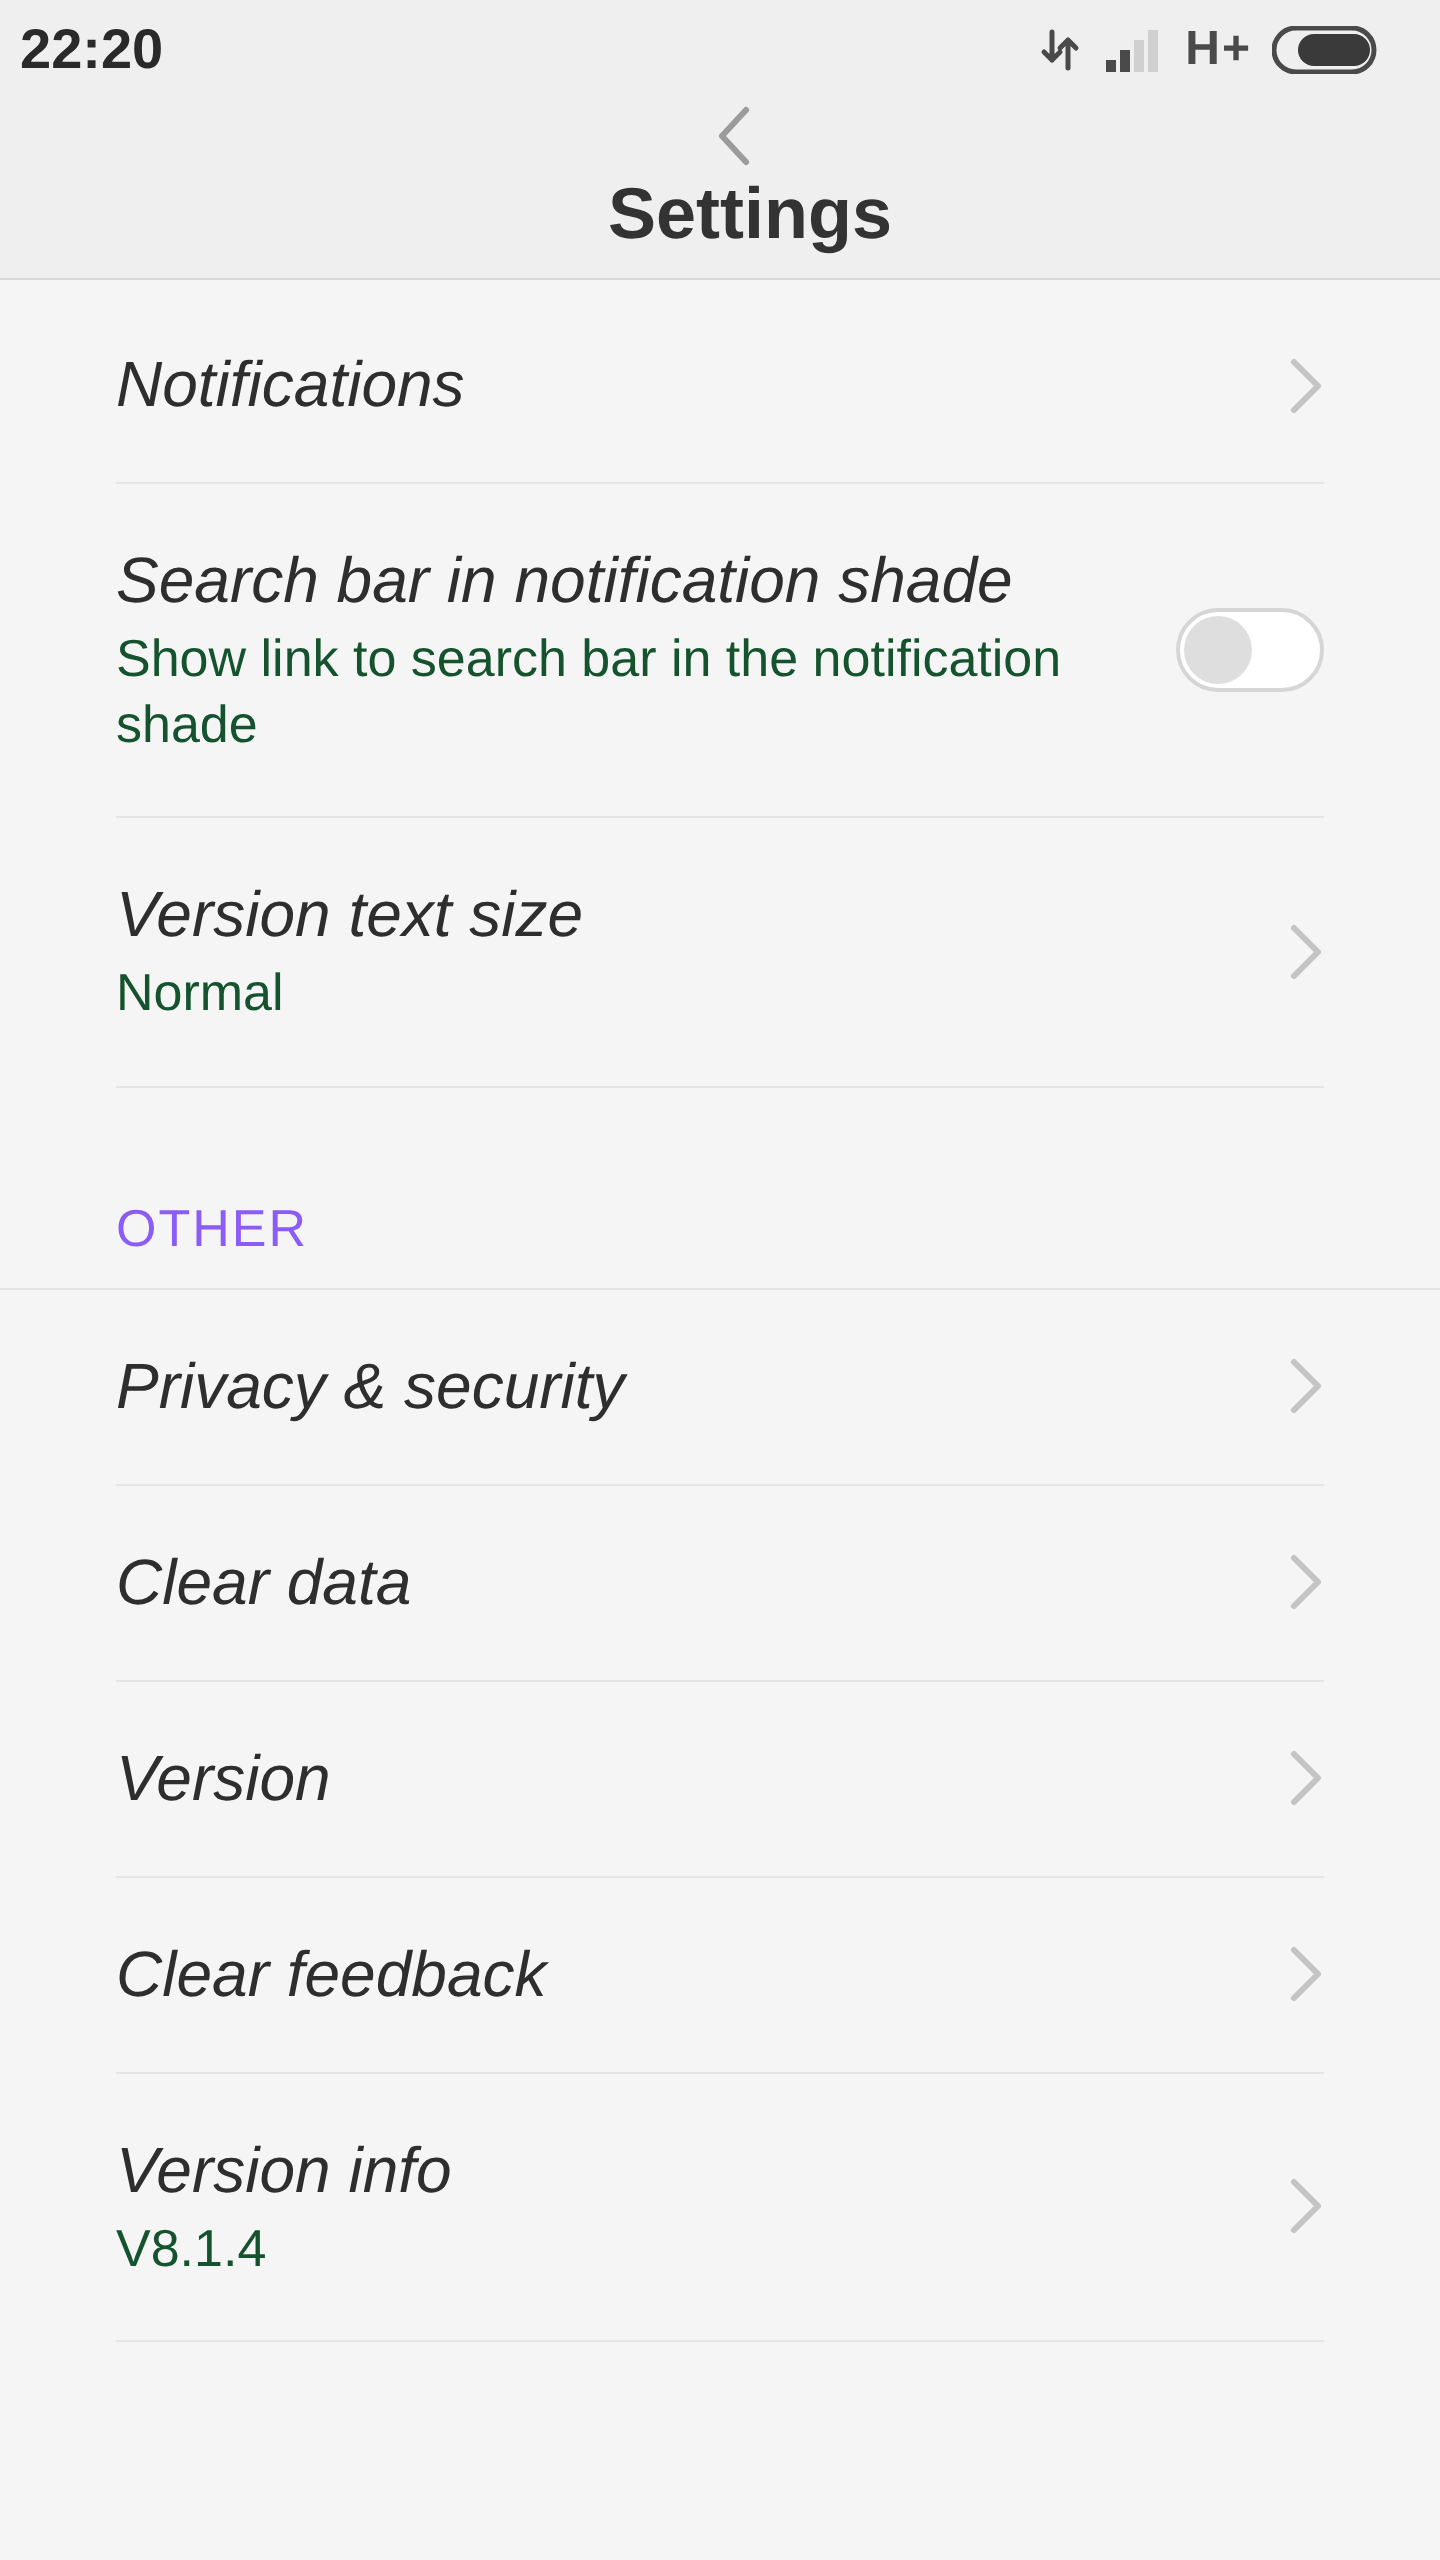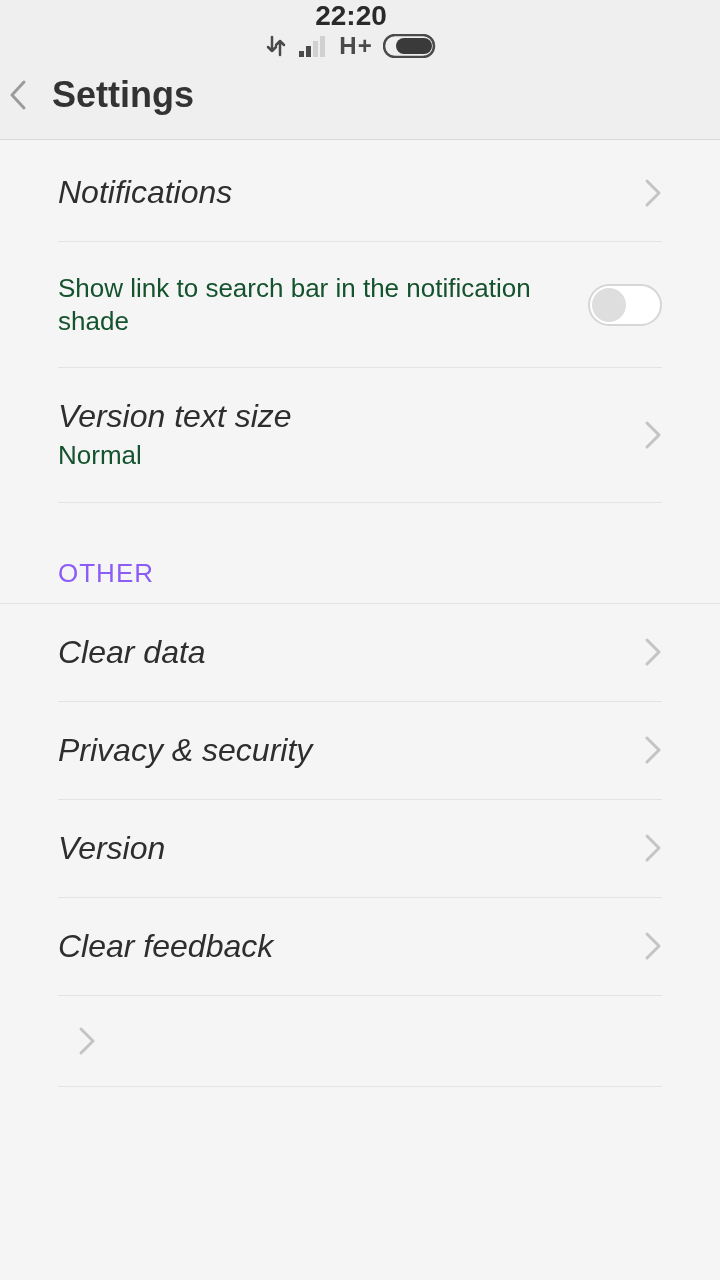--- a/index.html
+++ b/index.html
@@ -12,41 +12,42 @@
     overflow: hidden;
   }
   
   .status-bar {
     height: 50px;
     display: flex;
     align-items: center;
     justify-content: space-between;
     padding: 0 28px 0 10px;
     background: #efefef;
-    flex-direction: column;
   }
   .status-time {
     font-size: 28px;
     font-weight: 600;
     color: #2a2a2a;
   }
   .status-right {
     display: flex;
     align-items: center;
     gap: 10px;
   }
   .status-icon { display: inline-flex; align-items: center; }
   .status-net { font-size: 24px; font-weight: 600; color: #4a4a4a; letter-spacing: 1px; }
   
   .header {
     height: 90px;
     display: flex;
     align-items: center;
+    padding-left: 30px;
     background: #efefef;
     border-bottom: 1px solid #d8d8d8;
+    flex-direction: column;
   }
   .back-btn {
     width: 36px;
     height: 36px;
     display: flex;
     align-items: center;
     justify-content: center;
     margin-right: 16px;
   }
   .header-title {
@@ -154,20 +155,21 @@
     </div>
     <span class="chevron">
       <svg width="18" height="30" viewBox="0 0 18 30">
           <polyline points="3,3 15,15 3,27" fill="none" stroke="#c4c4c4" stroke-width="3" stroke-linecap="round" stroke-linejoin="round"></polyline>
         </svg>
     </span>
   </div>
 
   <div class="row">
     <div class="row-body">
+      <div class="row-title">Search bar in notification shade</div>
       <div class="row-sub">Show link to search bar in the notification shade</div>
     </div>
     <div class="toggle">
       <div class="toggle-knob"></div>
     </div>
   </div>
 
   <div class="row">
     <div class="row-body">
       <div class="row-title">Version text size</div>
@@ -177,42 +179,42 @@
       <svg width="18" height="30" viewBox="0 0 18 30">
           <polyline points="3,3 15,15 3,27" fill="none" stroke="#c4c4c4" stroke-width="3" stroke-linecap="round" stroke-linejoin="round"></polyline>
         </svg>
     </span>
   </div>
 
   <div class="section-header">OTHER</div>
 
   <div class="row">
     <div class="row-body">
+      <div class="row-title">Privacy &amp; security</div>
+    </div>
+    <span class="chevron">
+      <svg width="18" height="30" viewBox="0 0 18 30">
+          <polyline points="3,3 15,15 3,27" fill="none" stroke="#c4c4c4" stroke-width="3" stroke-linecap="round" stroke-linejoin="round"></polyline>
+        </svg>
+    </span>
+  </div>
+
+  <div class="row">
+    <div class="row-body">
       <div class="row-title">Clear data</div>
     </div>
     <span class="chevron">
       <svg width="18" height="30" viewBox="0 0 18 30">
           <polyline points="3,3 15,15 3,27" fill="none" stroke="#c4c4c4" stroke-width="3" stroke-linecap="round" stroke-linejoin="round"></polyline>
         </svg>
     </span>
   </div>
 
   <div class="row">
     <div class="row-body">
-      <div class="row-title">Privacy &amp; security</div>
-    </div>
-    <span class="chevron">
-      <svg width="18" height="30" viewBox="0 0 18 30">
-          <polyline points="3,3 15,15 3,27" fill="none" stroke="#c4c4c4" stroke-width="3" stroke-linecap="round" stroke-linejoin="round"></polyline>
-        </svg>
-    </span>
-  </div>
-
-  <div class="row">
-    <div class="row-body">
       <div class="row-title">Version</div>
     </div>
     <span class="chevron">
       <svg width="18" height="30" viewBox="0 0 18 30">
           <polyline points="3,3 15,15 3,27" fill="none" stroke="#c4c4c4" stroke-width="3" stroke-linecap="round" stroke-linejoin="round"></polyline>
         </svg>
     </span>
   </div>
 
   <div class="row">
@@ -220,20 +222,24 @@
       <div class="row-title">Clear feedback</div>
     </div>
     <span class="chevron">
       <svg width="18" height="30" viewBox="0 0 18 30">
           <polyline points="3,3 15,15 3,27" fill="none" stroke="#c4c4c4" stroke-width="3" stroke-linecap="round" stroke-linejoin="round"></polyline>
         </svg>
     </span>
   </div>
 
   <div class="row">
+    <div class="row-body">
+      <div class="row-title">Version info</div>
+      <div class="row-sub">V8.1.4</div>
+    </div>
     <span class="chevron">
       <svg width="18" height="30" viewBox="0 0 18 30">
           <polyline points="3,3 15,15 3,27" fill="none" stroke="#c4c4c4" stroke-width="3" stroke-linecap="round" stroke-linejoin="round"></polyline>
         </svg>
     </span>
   </div>
 
 </div>
 
 </body></html>

